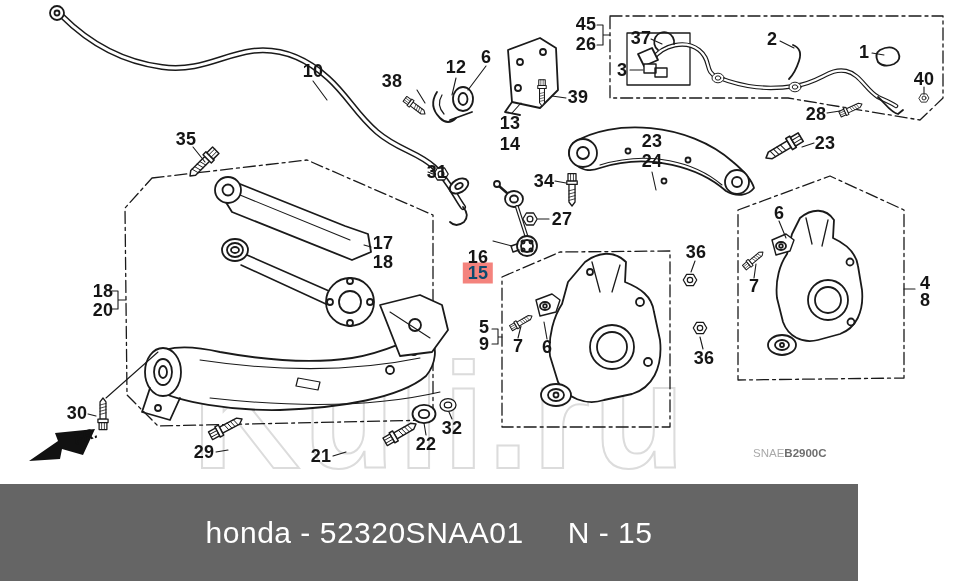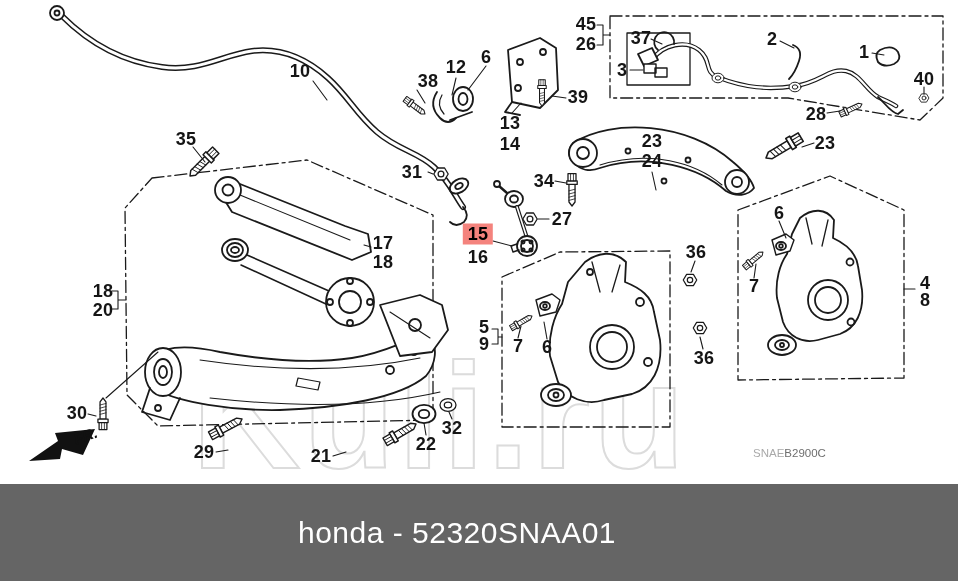--- a/index.html
+++ b/index.html
@@ -1,25 +1,25 @@
 <!DOCTYPE html>
 <html><head>
 <meta charset="utf-8">
 <style>
   html,body{margin:0;padding:0;background:#ffffff;}
   #stage{position:relative;width:970px;height:581px;overflow:hidden;background:#ffffff;
          font-family:"Liberation Sans",sans-serif;}
   #art{position:absolute;left:0;top:0;}
   .lbl{position:absolute;transform:translate(-50%,-50%);font:600 18px "Liberation Sans",sans-serif;
        color:#151515;white-space:nowrap;z-index:5;letter-spacing:0.2px;}
-  .lbl.hl{background:#f4837d;color:#000000;padding:0 5px;line-height:21px;}
+  .lbl.hl{background:#f4837d;color:#0c4a6e;padding:0 5px;line-height:21px;margin-top:39px;}
   #diagram-code{position:absolute;left:753px;top:447px;font:11.5px "Liberation Sans",sans-serif;z-index:4;}
   #diagram-code .pfx{color:#a9a9a9;}
-  #diagram-code .sfx{color:#6e6e6e;font-weight:400;text-align:center;}
-  #banner{position:absolute;left:0;bottom:0;width:958px;height:97px;background:#656565;
+  #diagram-code .sfx{color:#6e6e6e;font-weight:700;text-align:center;}
+  #banner{position:absolute;left:0;bottom:0;width:858px;height:97px;background:#656565;
           display:flex;align-items:center;justify-content:center;z-index:6;}
   #banner .btxt{color:#ffffff;font:30px "Liberation Sans",sans-serif;letter-spacing:0.5px;}
   #banner .gap{display:inline-block;width:44px;}
 </style>
 </head>
 <body>
 
 <div id="stage">
 
 <svg id="art" width="970" height="484" viewBox="0 0 970 484">
@@ -241,42 +241,42 @@
       <path d="M452,419 L449,412"></path>
     </g>
 
     <g>
       <path d="M29,461 L58,441 L55,433 L95,429 L83,455 L62,449 L60,459 Z" fill="#111111" stroke="none"></path>
       <text x="76" y="445" transform="rotate(-20 76 445)" font-family="Liberation Sans, sans-serif" font-size="15" font-weight="bold" font-style="italic" fill="#111111" stroke="none">FR.</text>
     </g>
   </g>
 </svg>
 
-  <div class="lbl" style="left:300px;top:71px">10</div>
+  <div class="lbl" style="left:313px;top:71px">10</div>
   <div class="lbl" style="left:186px;top:139px">35</div>
-  <div class="lbl" style="left:428px;top:81px">38</div>
+  <div class="lbl" style="left:392px;top:81px">38</div>
   <div class="lbl" style="left:456px;top:67px">12</div>
   <div class="lbl" style="left:486px;top:57px">6</div>
   <div class="lbl" style="left:510px;top:123px">13</div>
   <div class="lbl" style="left:510px;top:144px">14</div>
   <div class="lbl" style="left:578px;top:97px">39</div>
   <div class="lbl" style="left:586px;top:24px">45</div>
   <div class="lbl" style="left:586px;top:44px">26</div>
   <div class="lbl" style="left:641px;top:38px">37</div>
   <div class="lbl" style="left:622px;top:70px">3</div>
   <div class="lbl" style="left:772px;top:39px">2</div>
   <div class="lbl" style="left:864px;top:52px">1</div>
   <div class="lbl" style="left:924px;top:79px">40</div>
   <div class="lbl" style="left:816px;top:114px">28</div>
   <div class="lbl" style="left:825px;top:143px">23</div>
   <div class="lbl" style="left:652px;top:141px">23</div>
   <div class="lbl" style="left:652px;top:161px">24</div>
   <div class="lbl" style="left:544px;top:181px">34</div>
   <div class="lbl" style="left:562px;top:219px">27</div>
-  <div class="lbl" style="left:412px;top:172px">31</div>
+  <div class="lbl" style="left:437px;top:172px">31</div>
   <div class="lbl hl" style="left:478px;top:234px">15</div>
   <div class="lbl" style="left:478px;top:257px">16</div>
   <div class="lbl" style="left:383px;top:243px">17</div>
   <div class="lbl" style="left:383px;top:262px">18</div>
   <div class="lbl" style="left:103px;top:291px">18</div>
   <div class="lbl" style="left:103px;top:310px">20</div>
   <div class="lbl" style="left:484px;top:327px">5</div>
   <div class="lbl" style="left:484px;top:344px">9</div>
   <div class="lbl" style="left:518px;top:346px">7</div>
   <div class="lbl" style="left:547px;top:347px">6</div>
@@ -290,14 +290,15 @@
   <div class="lbl" style="left:204px;top:452px">29</div>
   <div class="lbl" style="left:321px;top:456px">21</div>
   <div class="lbl" style="left:426px;top:444px">22</div>
   <div class="lbl" style="left:452px;top:428px">32</div>
 
   <div id="diagram-code"><span class="pfx">SNAE</span><span class="sfx">B2900C</span></div>
 
   <div id="banner">
     <span class="btxt">honda - 52320SNAA01</span>
     <span class="gap"></span>
+    <span class="btxt">N - 15</span>
   </div>
 </div>
 
 </body></html>

